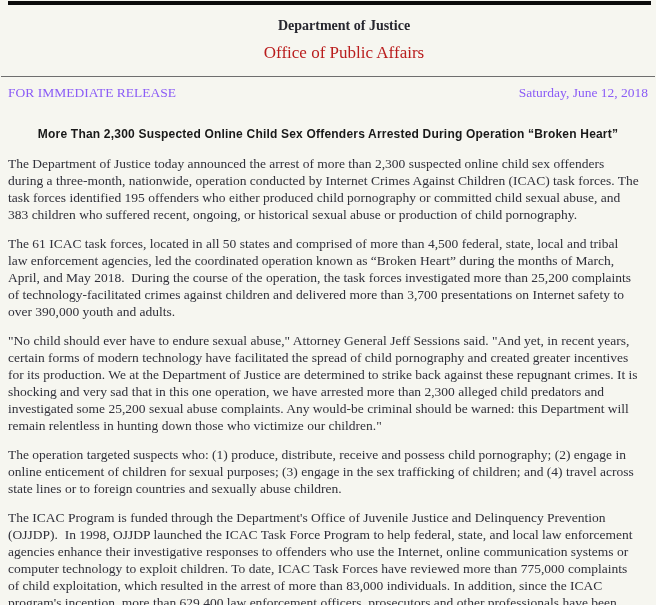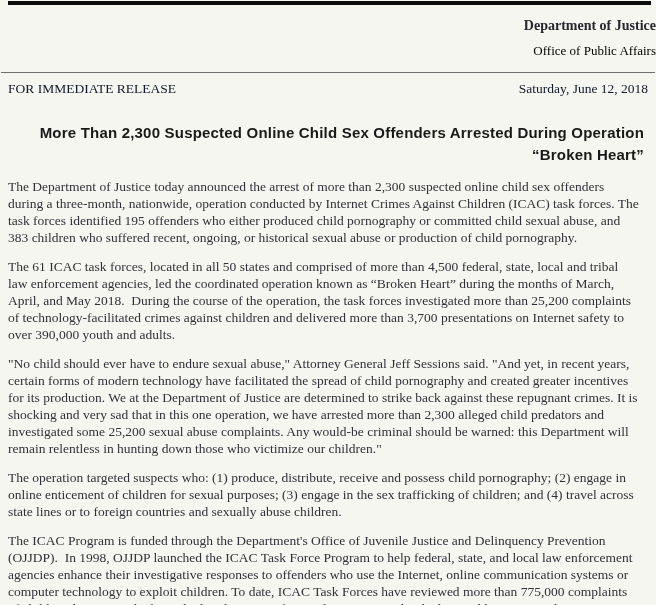--- a/index.html
+++ b/index.html
@@ -17,52 +17,52 @@
     position: relative;
     width: 656px;
     min-height: 605px;
   }
   .top-bar {
     height: 4px;
     background: #0c0c0c;
     margin: 1px 5px 0 8px;
   }
   .masthead {
-    text-align: right;
+    text-align: center;
     padding-top: 13px;
     margin-left: 32px;
   }
   .agency {
     font-weight: bold;
     font-size: 14px;
     color: #26262e;
   }
   .office {
-    font-size: 13px;
+    font-size: 17px;
     margin-top: 9px;
-    color: #000000;
+    color: #b91c1c;
   }
   .rule-top {
     border: 0;
     border-top: 1px solid #6e6e6e;
     margin: 13px 1px 0 1px;
   }
   .release-row {
     display: flex;
     justify-content: space-between;
     align-items: baseline;
     padding: 8px 8px 0 8px;
     font-size: 13.5px;
-    color: #0f172a;
+    color: #8b5cf6;
   }
   .title {
     font-family: "Liberation Sans", sans-serif;
-    font-size: 15px;
+    font-size: 12px;
     font-weight: bold;
-    text-align: right;
+    text-align: center;
     color: #191919;
     margin: 25px 12px 0 12px;
     line-height: 1.45;
     letter-spacing: 0.2px;
   }
   .article-body {
     padding: 0 8px;
     font-size: 13.5px;
     line-height: 17px;
   }

